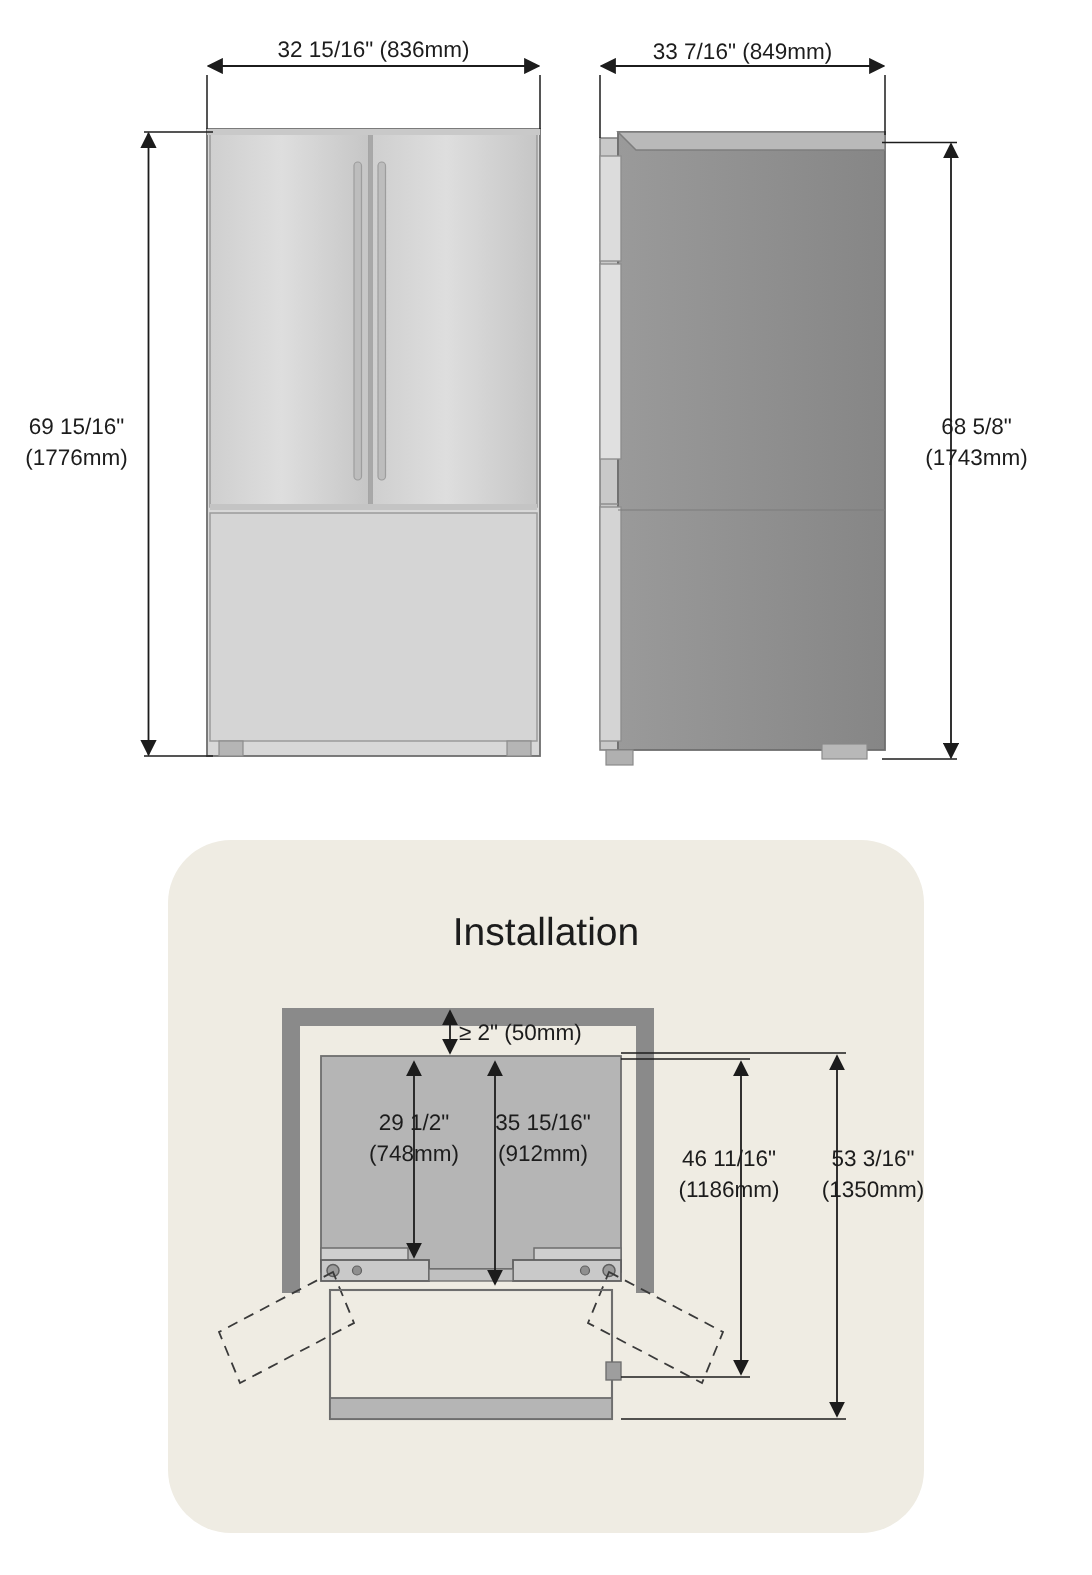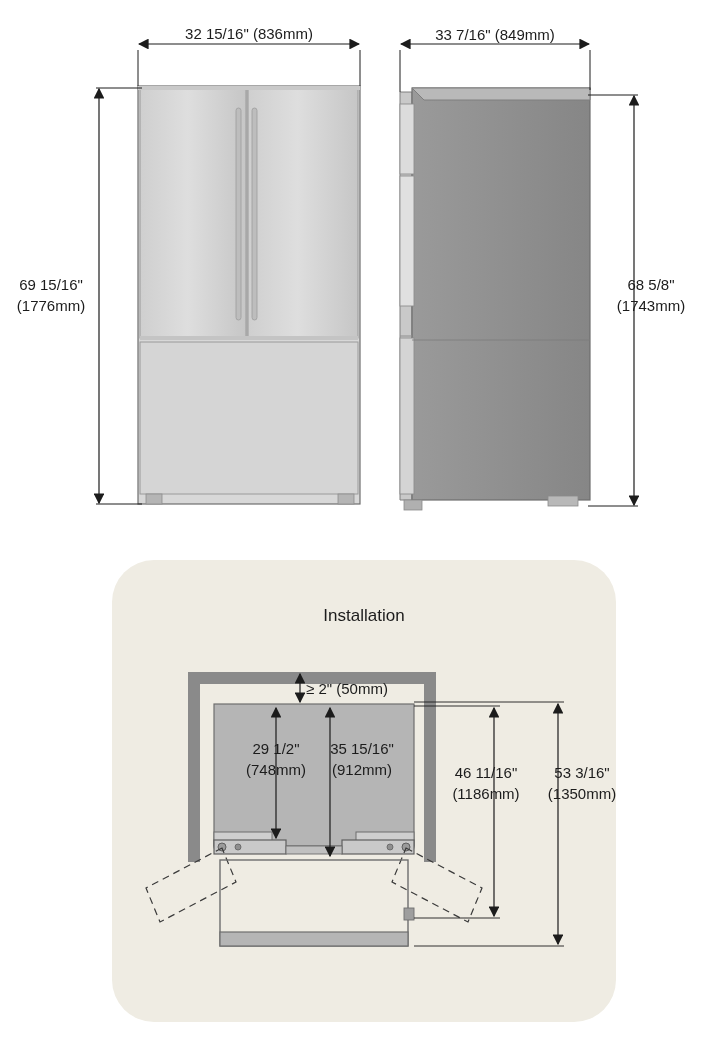--- a/index.html
+++ b/index.html
@@ -25,21 +25,21 @@
     line-height: 20px;
     color: #1c1c1c;
     white-space: nowrap;
     text-align: center;
   }
   .dim-label.two-line {
     line-height: 21px;
   }
   .panel-title {
     position: absolute;
-    font-size: 17px;
+    font-size: 26px;
     color: #1c1c1c;
     text-align: center;
     width: 100%;
     top: 606px;
     left: 0;
   }
   .install-panel {
     position: absolute;
     left: 112px;
     top: 560px;

